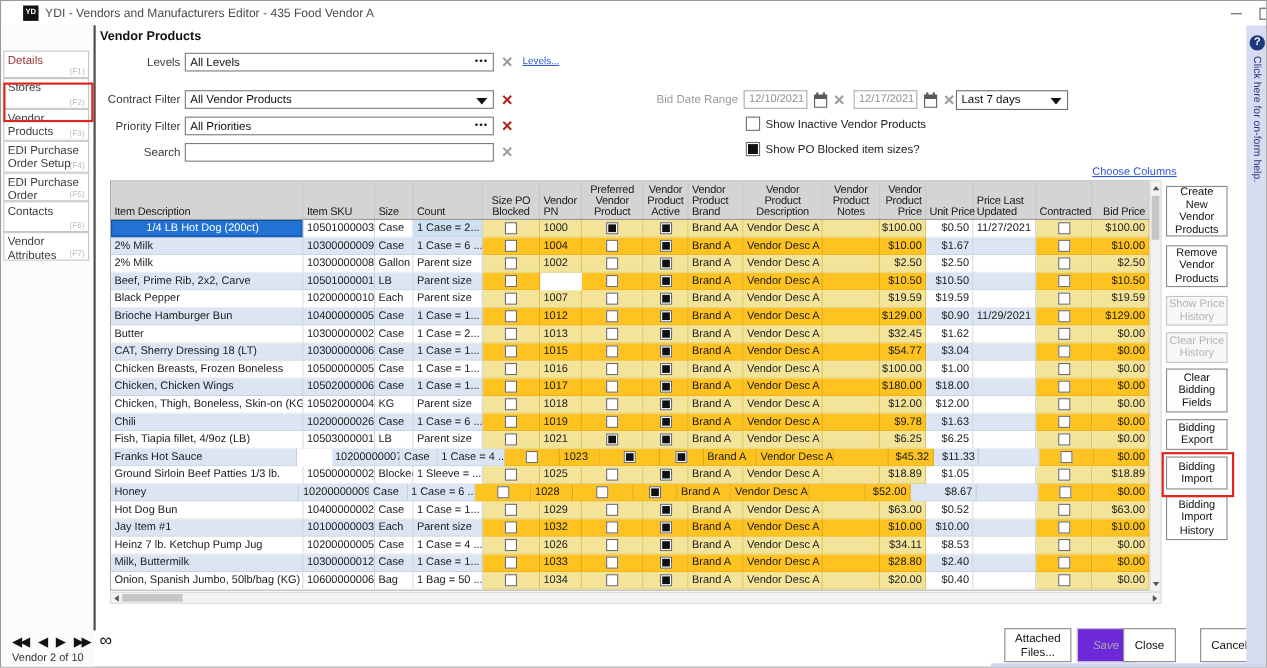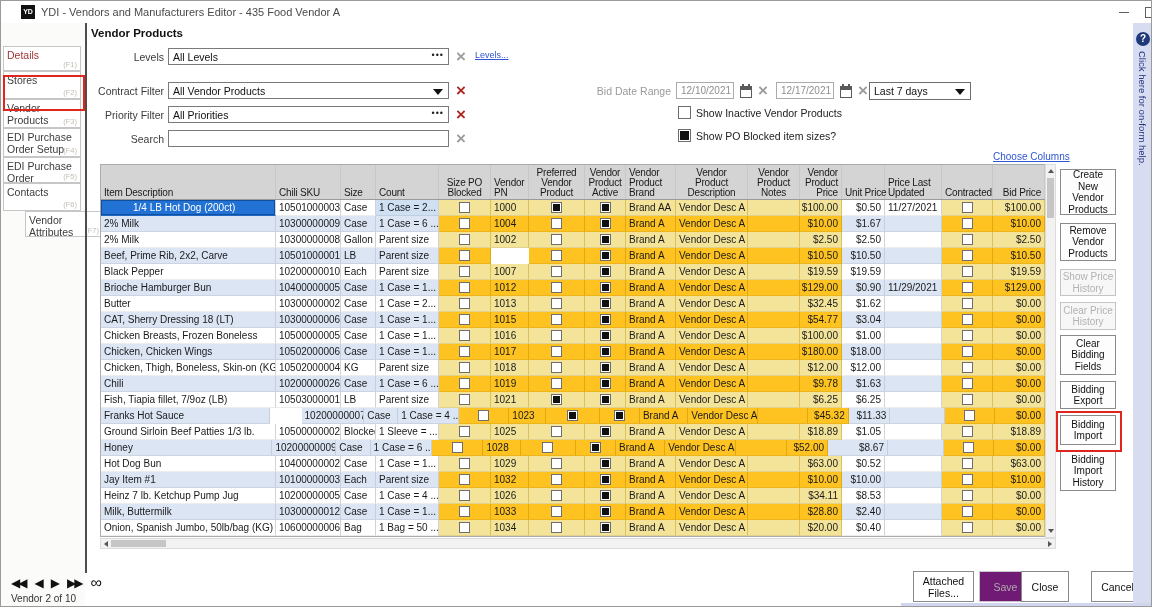--- a/index.html
+++ b/index.html
@@ -79,21 +79,21 @@
            font-size:10px;line-height:11.5px;color:#111;text-align:center;display:flex;align-items:center;justify-content:center;padding:1px;}
   .act-btn.disabled{color:#b2b2b2;border-color:#c4c4c4;background:#f7f7f7;}
   .redbox{position:absolute;border:2px solid #e0251f;pointer-events:none;}
   
   .record-nav{position:absolute;left:10px;top:573px;display:flex;gap:9px;align-items:center;}
   .nav-ic{font-size:12px;color:#111;letter-spacing:-2px;}
   .nav-ic.inf{font-size:16px;letter-spacing:0;}
   .record-label{position:absolute;left:10px;top:592px;font-size:10px;color:#333;}
   .foot-btn{position:absolute;top:570px;height:31px;background:#fff;border:1px solid #8a8a8a;box-sizing:border-box;
             font-size:10.5px;color:#111;text-align:center;display:flex;align-items:center;justify-content:center;line-height:12px;padding:1px 2px;}
-  .foot-btn.disabled{color:#ababab;border-color:#c6c6c6;background:#701a75;}
+  .foot-btn.disabled{color:#ababab;border-color:#c6c6c6;background:#6d28d9;font-style:italic;}
   
   .help-strip{position:absolute;left:1132px;top:22px;width:20px;height:585px;background:#d8dcf1;}
   .help-q{position:absolute;left:3px;top:9px;width:14px;height:14px;border-radius:50%;background:#1f3a7a;color:#fff;
           font-size:10px;font-weight:bold;text-align:center;line-height:14px;}
   .help-q::before{content:"?";}
   .help-text{position:absolute;left:4px;top:28px;writing-mode:vertical-rl;font-size:9.5px;color:#24357c;white-space:nowrap;}
   .bottom-edge{position:absolute;left:900px;top:602px;width:252px;height:5px;background:#d0d6ee;}
 </style>
 </head>
 <body>
@@ -126,21 +126,21 @@
         <span class="side-fkey">(F4)</span>
       </div>
       <div class="side-item" style="top: 134px; height: 26px;">
         <span class="side-label">EDI Purchase Order Abbreviations</span>
         <span class="side-fkey">(F5)</span>
       </div>
       <div class="side-item" style="top: 160px; height: 28px;">
         <span class="side-label">Contacts</span>
         <span class="side-fkey">(F6)</span>
       </div>
-      <div class="side-item" style="top: 188px; height: 26px; margin-left: 22px;">
+      <div class="side-item" style="top: 188px; height: 26px;">
         <span class="side-label">Vendor Attributes</span>
         <span class="side-fkey">(F7)</span>
       </div>
     </div>
   <div class="vdivider"></div>
 
   <div class="page-title">Vendor Products</div>
 
   <div class="flabel" style="left:88px;top:50px;">Levels</div>
   <div class="field" style="top:47px;">
@@ -185,21 +185,21 @@
   <div class="cb filter-check" style="position:absolute;left:677px;top:105px;width:13px;height:13px;"></div>
   <div class="check-label" style="left:695px;top:106px;">Show Inactive Vendor Products</div>
   <div class="cb filter-check on" style="position:absolute;left:677px;top:128px;width:13px;height:13px;"></div>
   <div class="check-label" style="left:695px;top:129px;">Show PO Blocked item sizes?</div>
 
   <a class="minilink" style="left:992px;top:150px;font-size:10px;">Choose Columns</a>
 
   <div class="grid">
     <div class="ghead">
         <div class="th hl" style="width: 175px;">Item Description</div>
-        <div class="th hl" style="width: 65px;">Chili SKU</div>
+        <div class="th hl" style="width: 65px;">Item SKU</div>
         <div class="th hl" style="width: 35px;">Size</div>
         <div class="th hl" style="width: 63px;">Count</div>
         <div class="th hc" style="width: 52px;">Size PO Blocked</div>
         <div class="th hl" style="width: 38px;">Vendor PN</div>
         <div class="th hc" style="width: 56px;">Preferred Vendor Product</div>
         <div class="th hc" style="width: 41px;">Vendor Product Active</div>
         <div class="th hl" style="width: 50px;">Vendor Product Brand</div>
         <div class="th hc" style="width: 72px;">Vendor Product Description</div>
         <div class="th hc" style="width: 52px;">Vendor Product Notes</div>
         <div class="th hr" style="width: 42px;">Vendor Product Price</div>
@@ -515,21 +515,21 @@
           <div class="td c-amber al" style="width: 52px;"></div>
           <div class="td c-amber ar" style="width: 42px;">$9.78</div>
           <div class="td c-blue ar" style="width: 43px;">$1.63</div>
           <div class="td c-blue al" style="width: 57px;"></div>
           <div class="td c-amber ac" style="width: 51px;">
             <span class="cb"></span>
           </div>
           <div class="td c-amber ar" style="width: 52px;">$0.00</div>
         </div>
         <div class="tr">
-          <div class="td c-white al" style="width: 175px;">Fish, Tiapia fillet, 7/9oz (LB)</div>
+          <div class="td c-white al" style="width: 175px;">Fish, Tiapia fillet, 4/9oz (LB)</div>
           <div class="td c-white al" style="width: 65px;">10503000001</div>
           <div class="td c-white al" style="width: 35px;">LB</div>
           <div class="td c-white al" style="width: 63px;">Parent size</div>
           <div class="td c-lyel ac" style="width: 52px;">
             <span class="cb"></span>
           </div>
           <div class="td c-lyel al" style="width: 38px;">1021</div>
           <div class="td c-lyel ac" style="width: 56px;">
             <span class="cb on"></span>
           </div>

